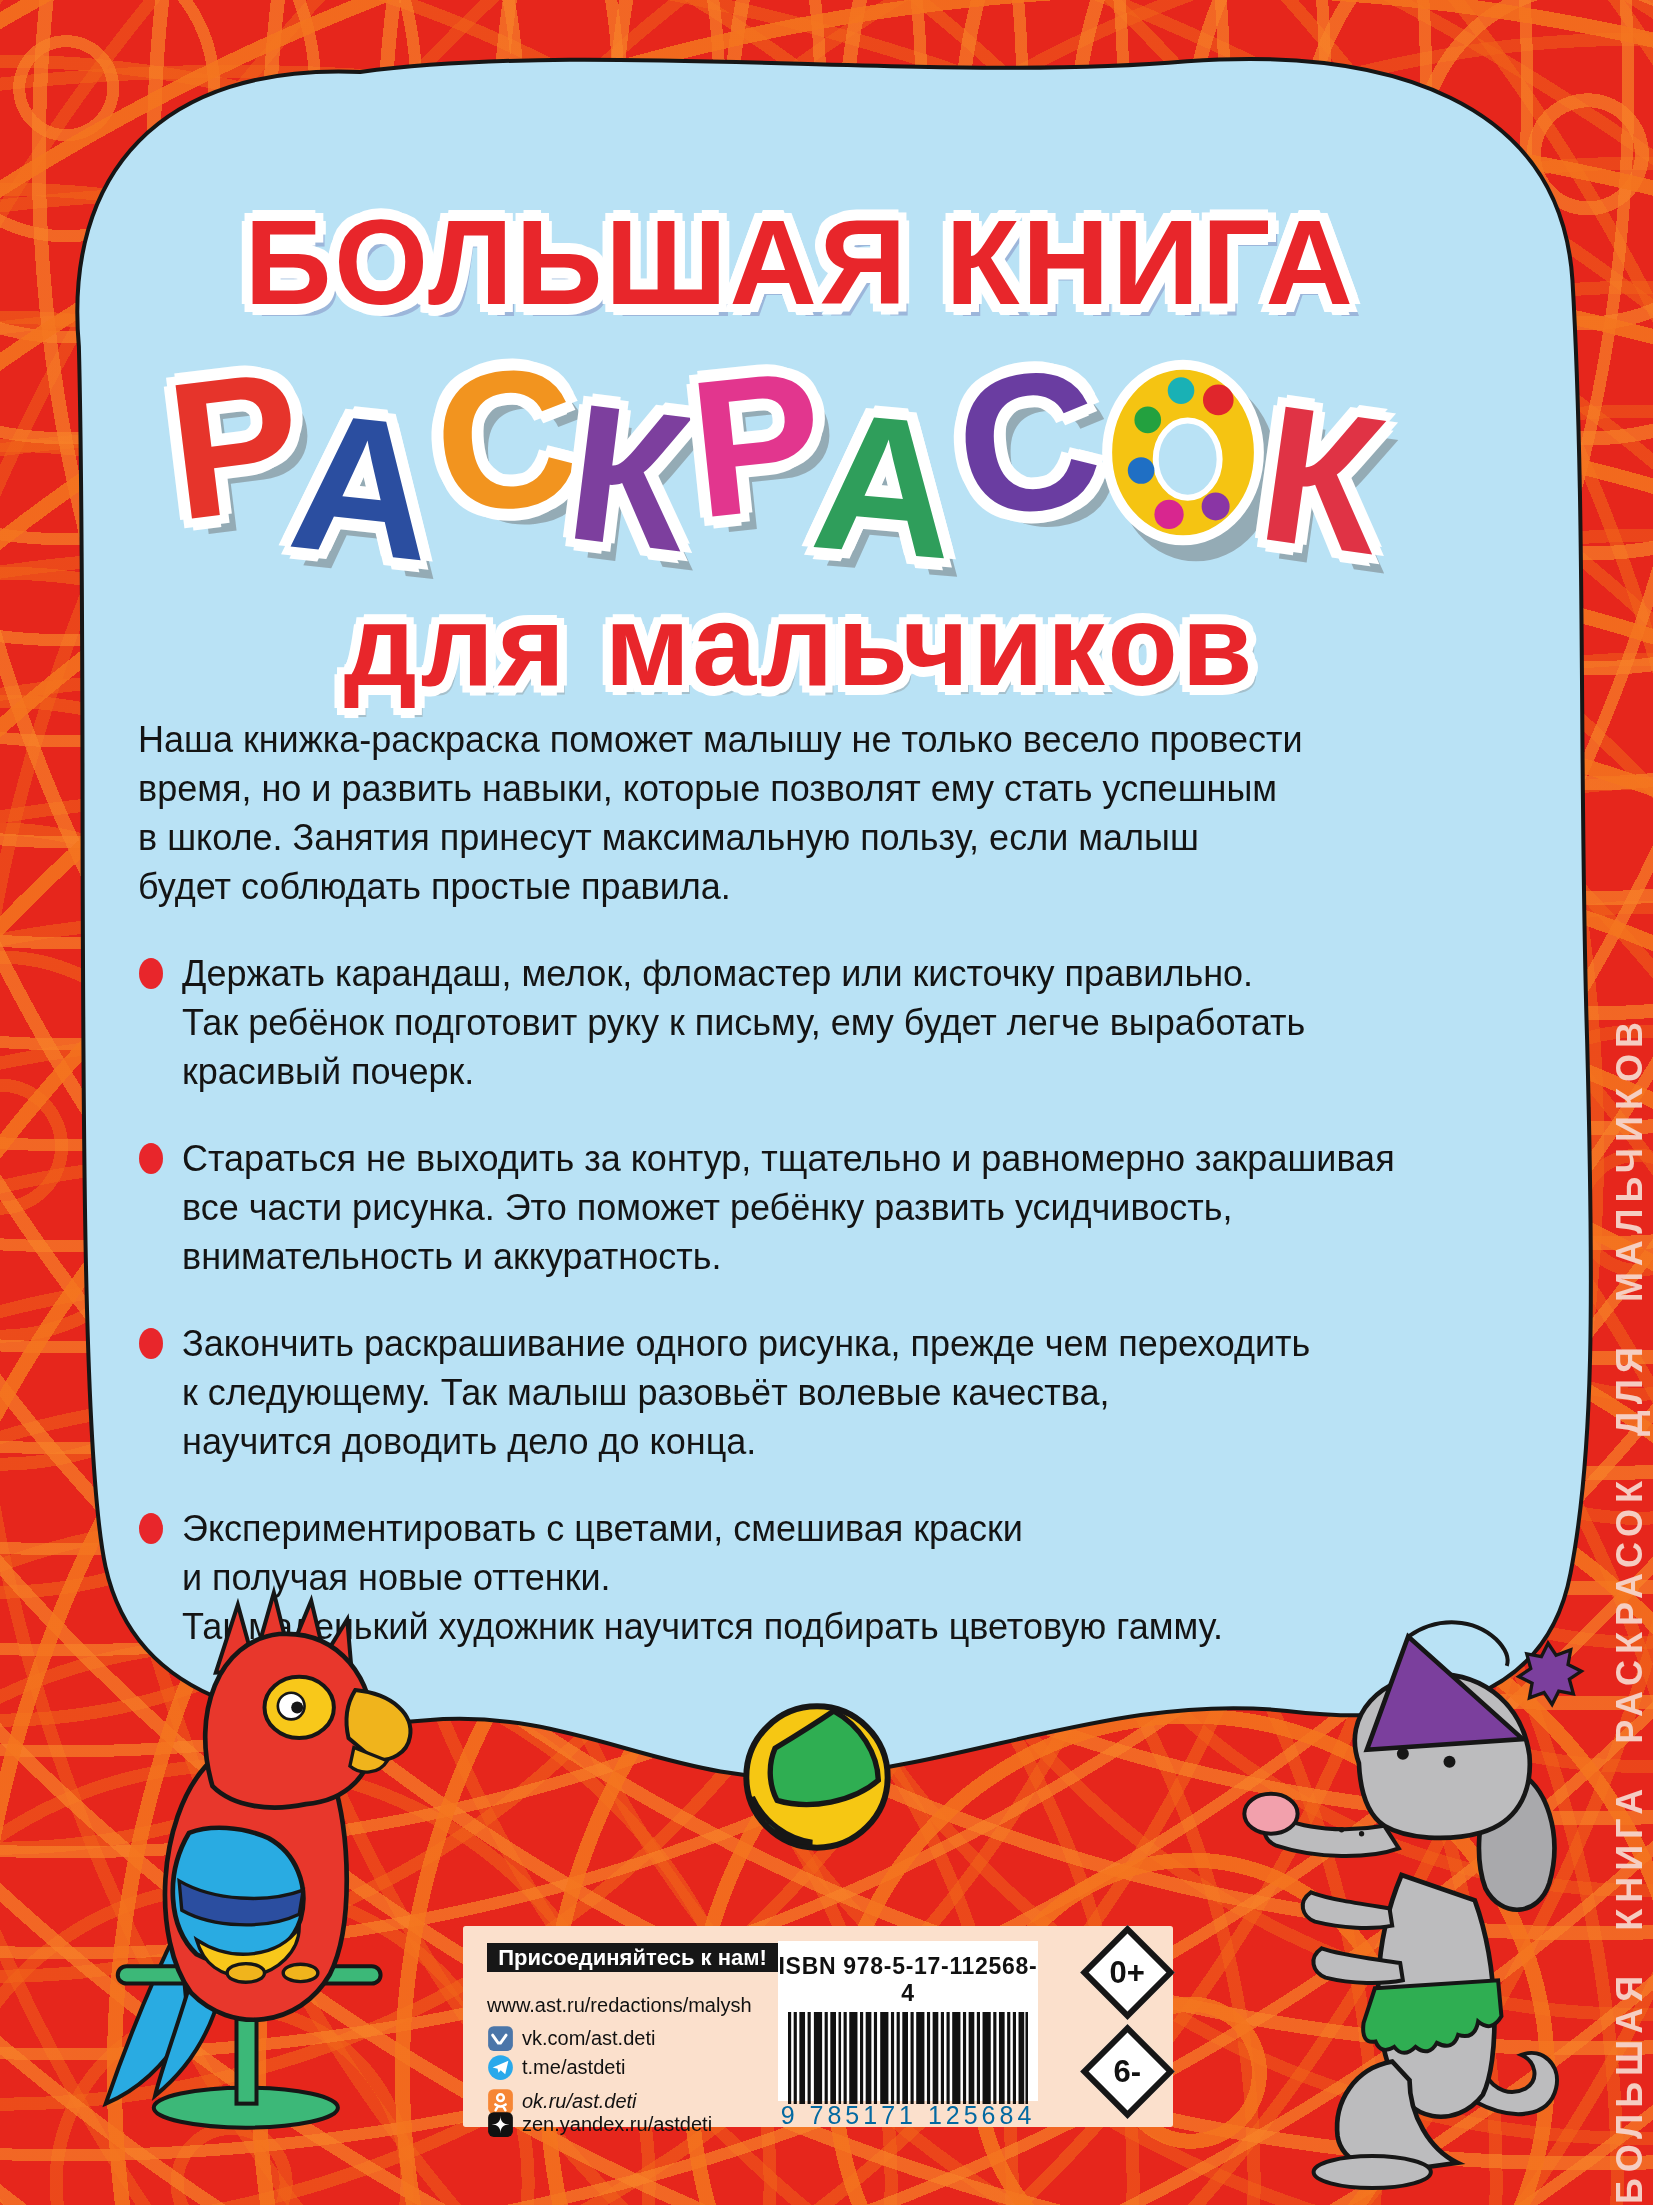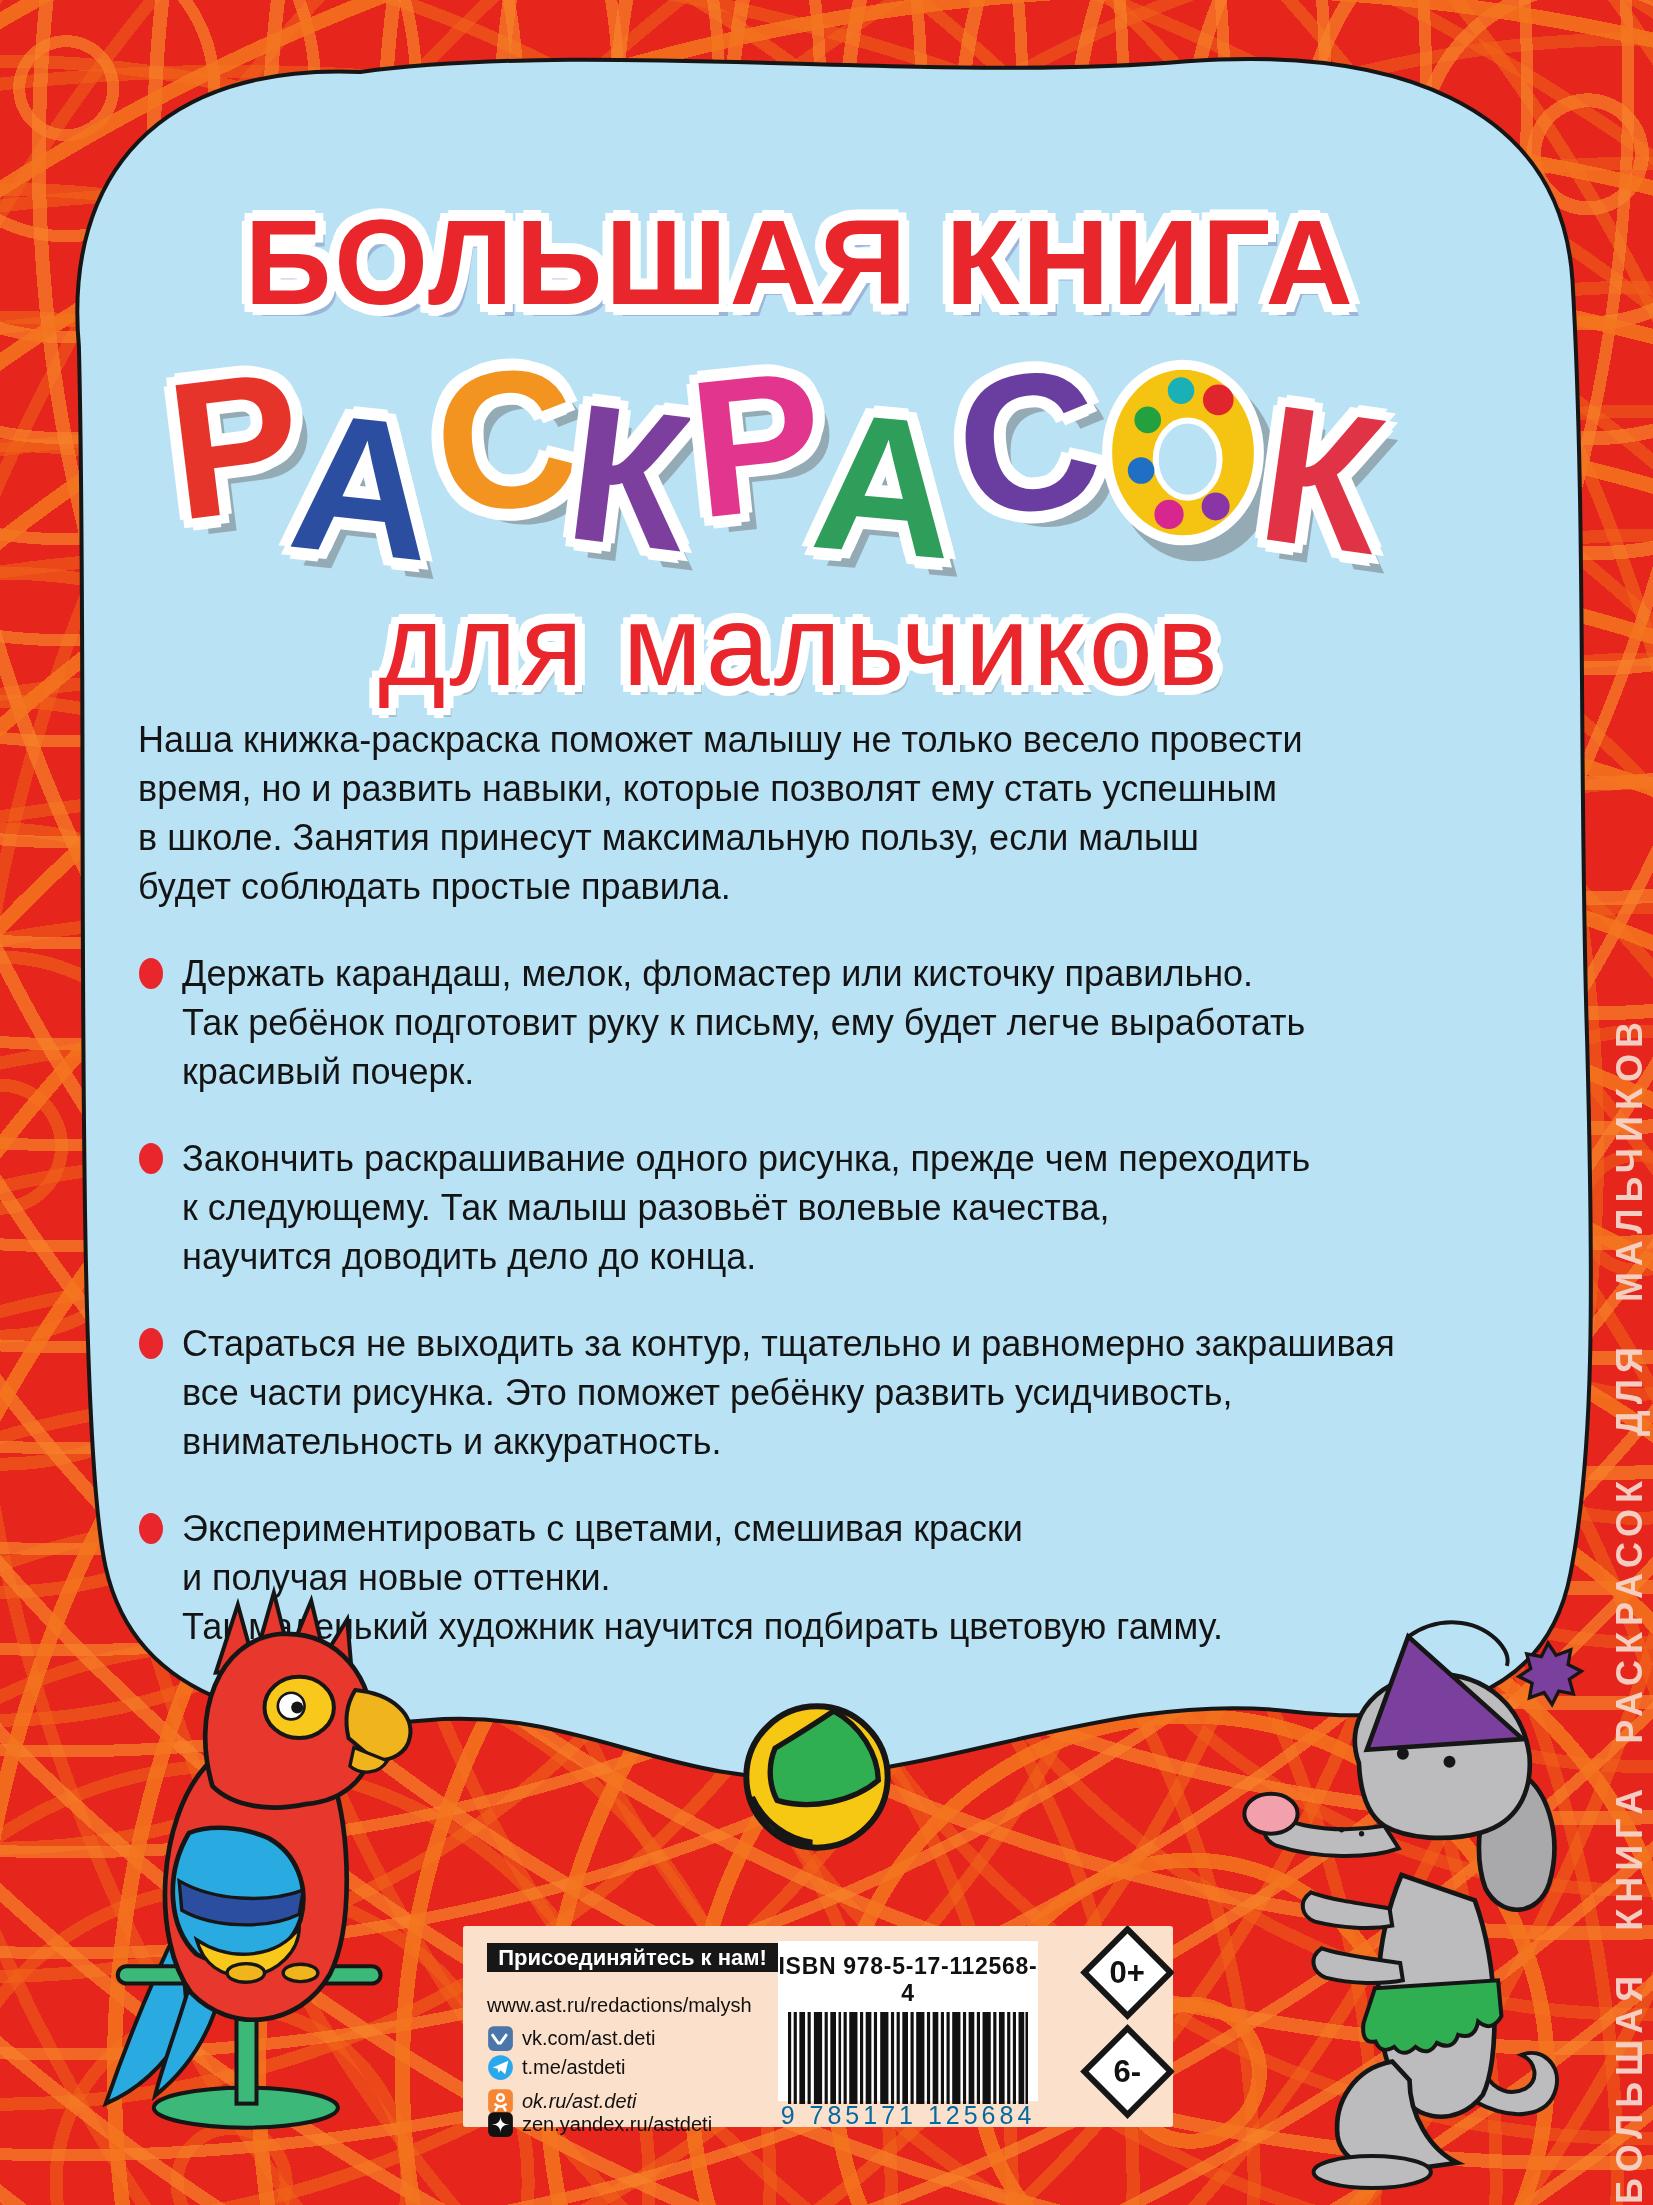--- a/index.html
+++ b/index.html
@@ -36,21 +36,21 @@
     margin:0 -2.7px;
     text-shadow:
       -8.7px -8.7px 0 #fff,8.7px -8.7px 0 #fff,-8.7px 8.7px 0 #fff,8.7px 8.7px 0 #fff,
       -12px 0 0 #fff,12px 0 0 #fff,0 -12px 0 #fff,0 12px 0 #fff,
       14.7px 17.3px 0 rgba(105,105,105,.45);
   }
   .palette{margin:0 1.3px;}
   .palette svg{filter:drop-shadow(13.3px 16px 0 rgba(105,105,105,.45));}
   .title3{
     position:absolute;left:0;top:579px;width:1600px;text-align:center;
-    font-size:115px;font-weight:normal;letter-spacing:4px;color:#e8262b;white-space:nowrap;
+    font-size:115px;font-weight:bold;letter-spacing:4px;color:#e8262b;white-space:nowrap;
     text-shadow:
       -7.3px -7.3px 0 #fff,7.3px -7.3px 0 #fff,-7.3px 7.3px 0 #fff,7.3px 7.3px 0 #fff,
       -10px 0 0 #fff,10px 0 0 #fff,0 -10px 0 #fff,0 10px 0 #fff,
       8px 9.3px 0 rgba(130,130,130,.35);
   }
 
   
   .bodytext{position:absolute;left:138px;top:715px;width:1420px;color:#141414;}
   .pre{white-space:pre-line;font-size:36px;line-height:49px;}
   .bullet{position:relative;padding-left:44px;margin-top:38px;}
@@ -152,29 +152,29 @@
 будет соблюдать простые правила.</div>
 
       <div class="bullet">
         <span class="dot"></span>
         <span class="pre">Держать карандаш, мелок, фломастер или кисточку правильно.
 Так ребёнок подготовит руку к письму, ему будет легче выработать
 красивый почерк.</span>
       </div>
       <div class="bullet">
         <span class="dot"></span>
+        <span class="pre">Стараться не выходить за контур, тщательно и равномерно закрашивая
+все части рисунка. Это поможет ребёнку  развить усидчивость,
+внимательность и аккуратность.</span>
+      </div>
+      <div class="bullet">
+        <span class="dot"></span>
         <span class="pre">Закончить раскрашивание одного рисунка, прежде чем переходить
 к следующему. Так малыш разовьёт волевые качества,
 научится доводить дело до конца.</span>
-      </div>
-      <div class="bullet">
-        <span class="dot"></span>
-        <span class="pre">Стараться не выходить за контур, тщательно и равномерно закрашивая
-все части рисунка. Это поможет ребёнку  развить усидчивость,
-внимательность и аккуратность.</span>
       </div>
       <div class="bullet">
         <span class="dot"></span>
         <span class="pre">Экспериментировать с цветами, смешивая краски
 и получая новые оттенки.
 Так маленький художник научится подбирать цветовую гамму.</span>
       </div>
     </div>
 
     <div class="spine">БОЛЬШАЯ КНИГА РАСКРАСОК ДЛЯ МАЛЬЧИКОВ</div>

